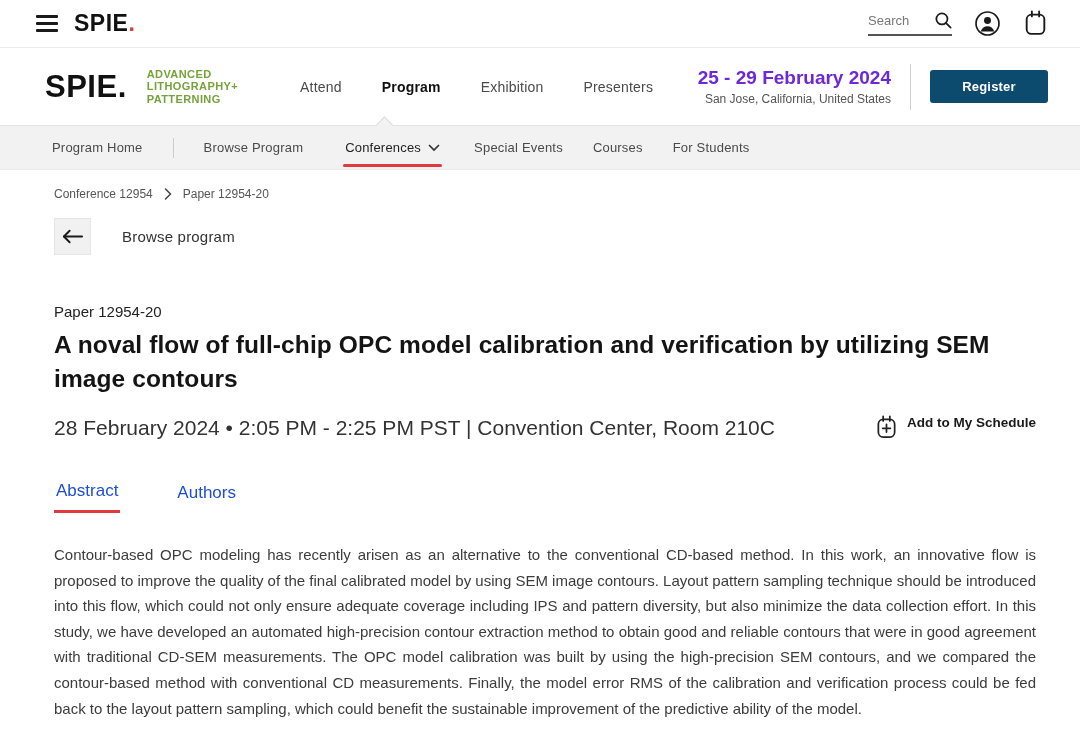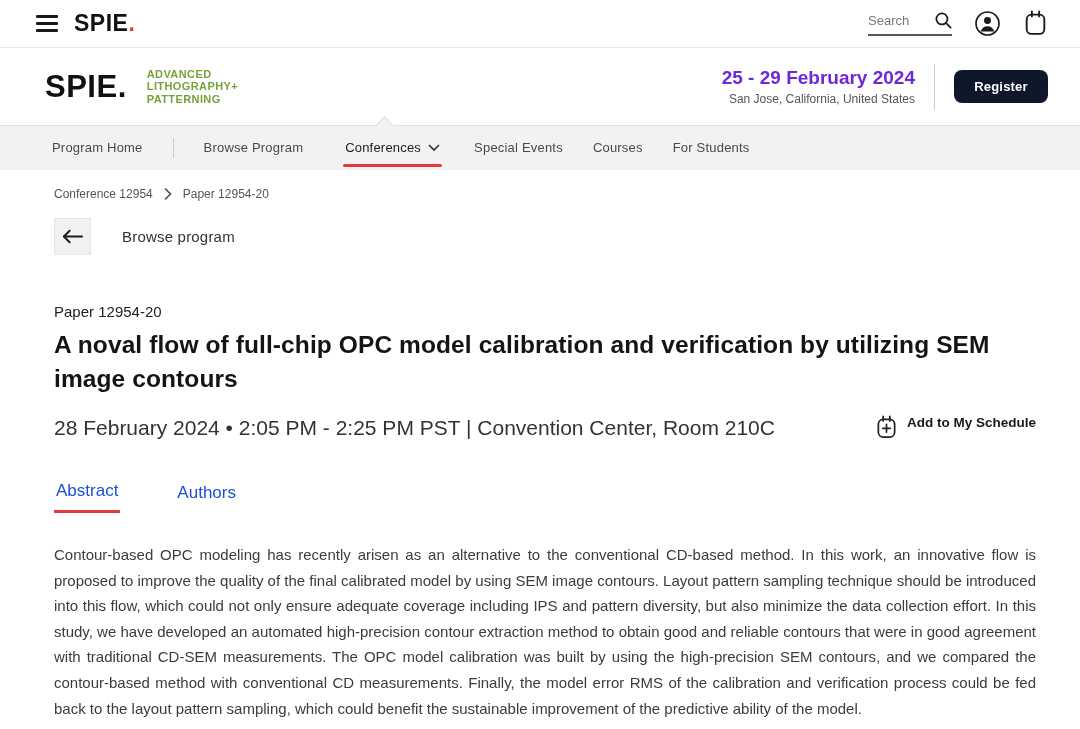--- a/index.html
+++ b/index.html
@@ -46,22 +46,22 @@
   .main-nav a {
     font-size:14px; color:#4a4a4a; margin-left:40px; letter-spacing:.2px;
   }
   .main-nav a.active { color:#111; font-weight:700; }
   .header-right { margin-left:auto; display:flex; align-items:center; }
   .event-dates { text-align:right; }
   .event-dates .when { font-size:19px; font-weight:700; color:#6d28d9; }
   .event-dates .where { font-size:12px; color:#555; margin-top:3px; }
   .header-divider { width:1px; height:46px; background:#ccc; margin:0 19px; }
   .register-btn {
-    background:#0f172a; color:#fff; font-size:13px; font-weight:700;
-    width:94px; height:33px; border-radius:8px; letter-spacing:.2px;
+    background:#0c4a6e; color:#fff; font-size:13px; font-weight:700;
+    width:118px; height:33px; border-radius:3px; letter-spacing:.2px;
   }
 
   
   .subnav {
     position:relative; height:45px; background:#f2f2f3;
     border-top:1px solid #e4e4e4; border-bottom:1px solid #ececec;
     display:flex; align-items:center; padding-left:52px;
   }
   .subnav-notch {
     position:absolute; top:-7px; left:378px; width:13px; height:13px;
@@ -145,20 +145,26 @@
 
 <div class="event-header">
   <a class="event-logo">
     <span class="spie-logo-big">SPIE.</span>
     <span class="event-logo-lines">
       <span>ADVANCED</span>
       <span>LITHOGRAPHY+</span>
       <span>PATTERNING</span>
     </span>
   </a>
+  <nav class="main-nav">
+    <a>Attend</a>
+    <a class="active">Program</a>
+    <a>Exhibition</a>
+    <a>Presenters</a>
+  </nav>
   <div class="header-right">
     <div class="event-dates">
       <div class="when">25 - 29 February 2024</div>
       <div class="where">San Jose, California, United States</div>
     </div>
     <div class="header-divider"></div>
     <button class="register-btn">Register</button>
   </div>
 </div>
 

